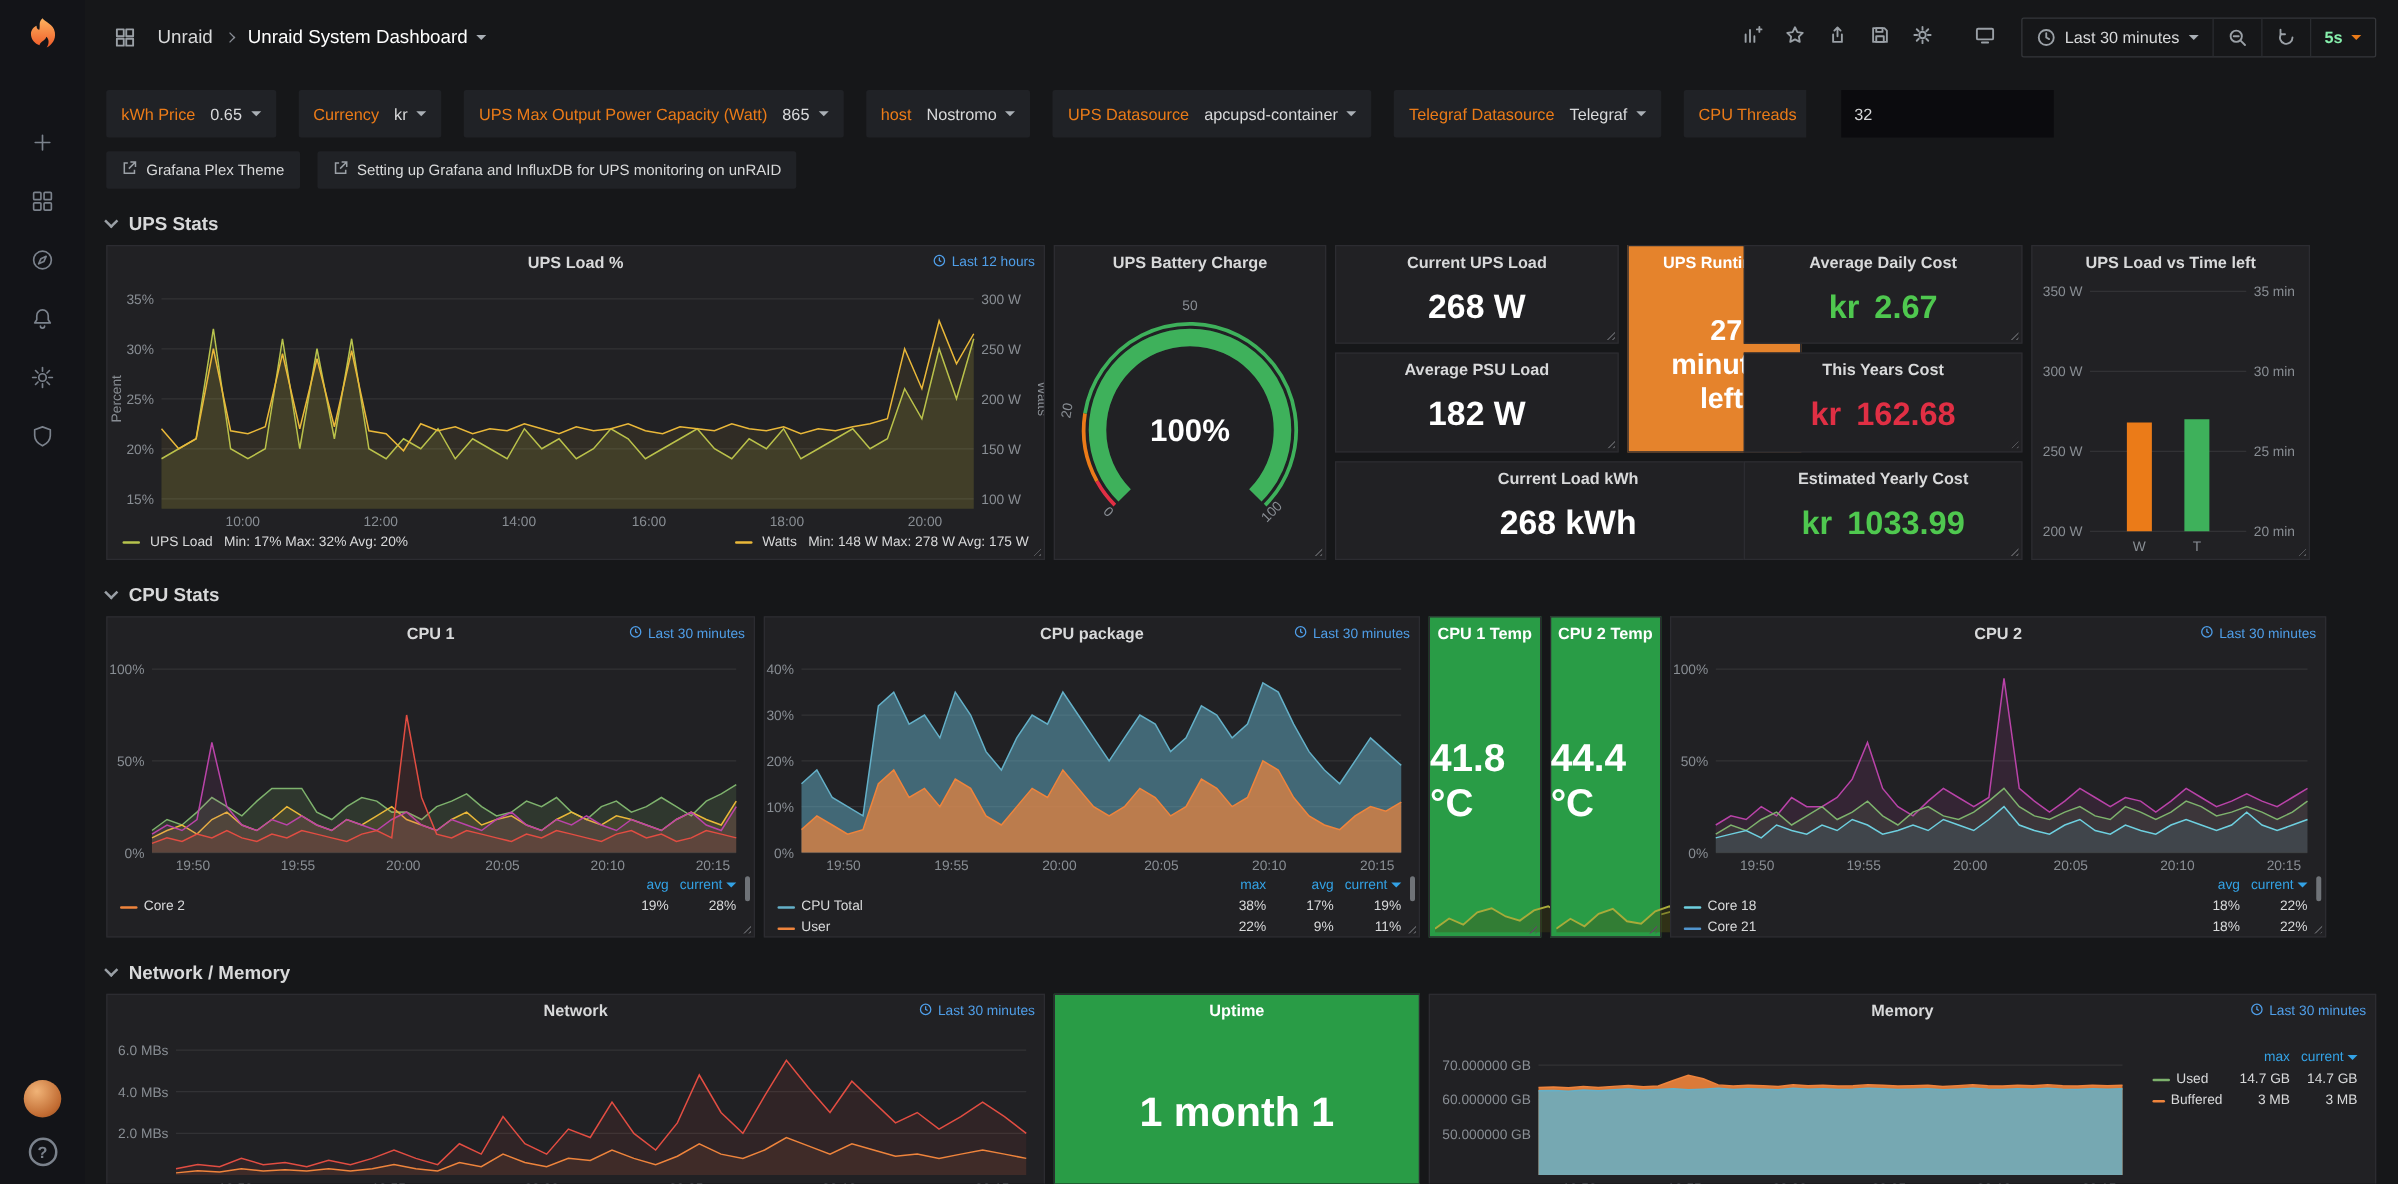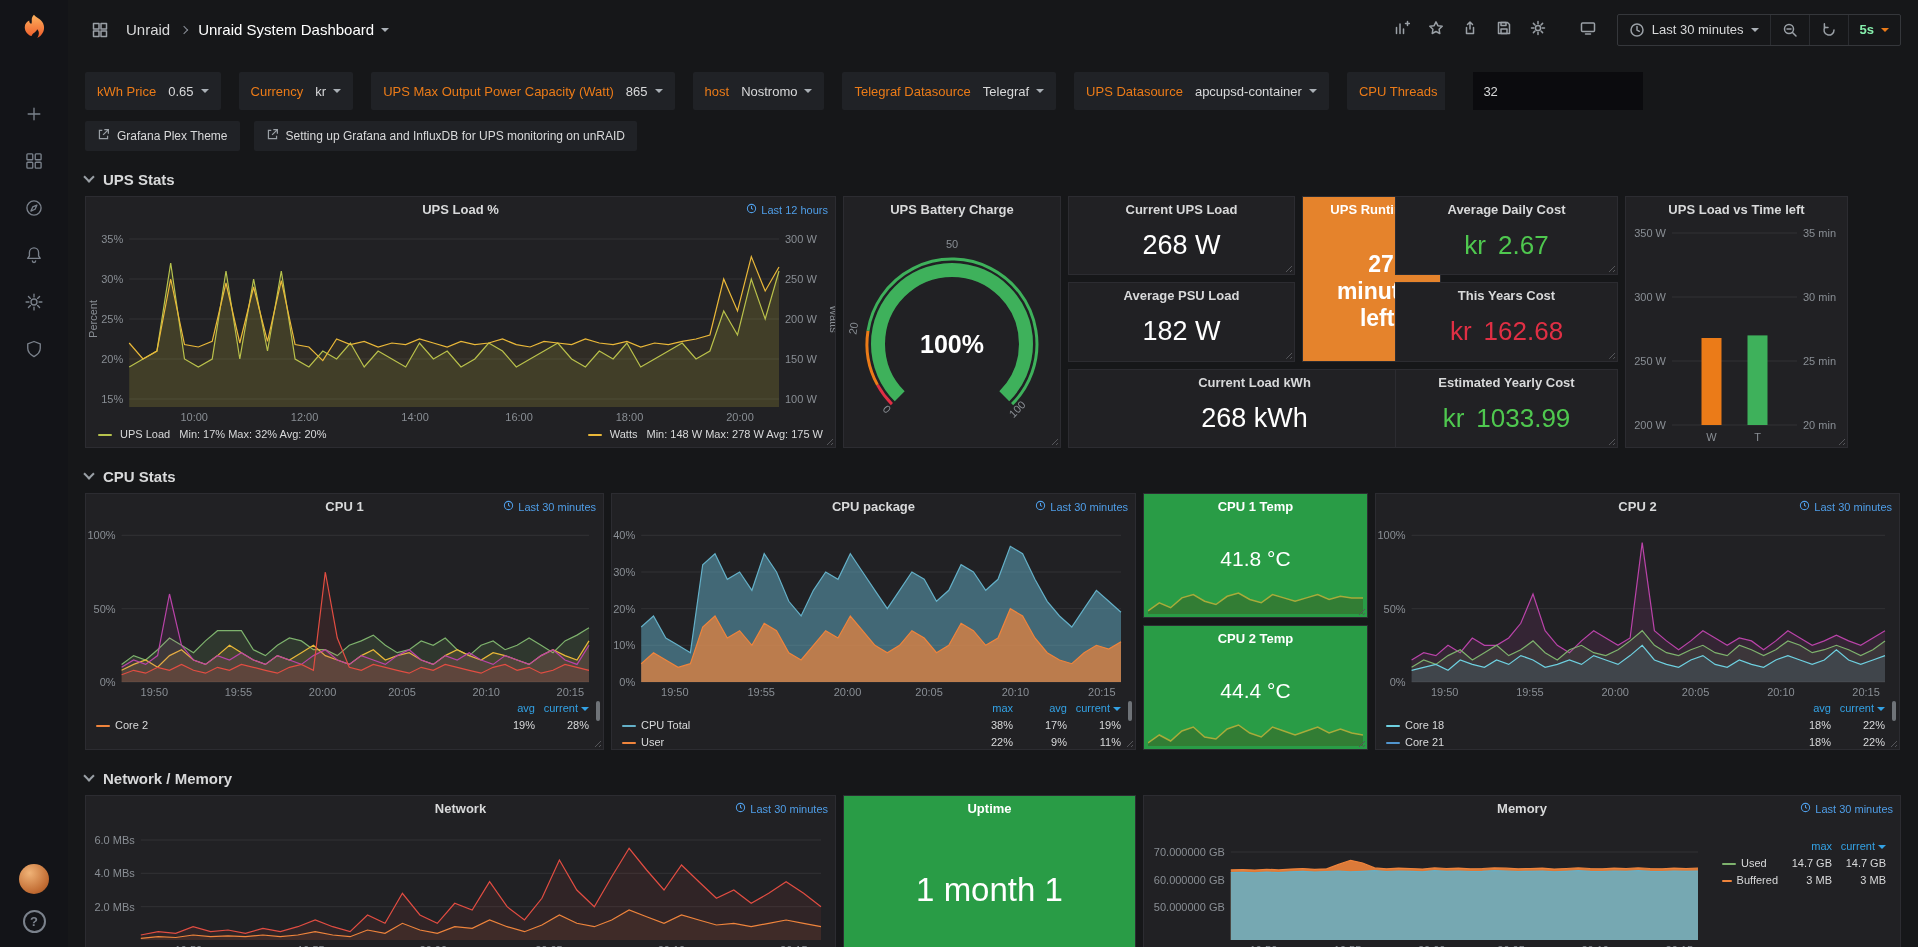--- a/index.html
+++ b/index.html
@@ -85,26 +85,26 @@
   .lg-sp, .lg-name { flex:1; display:flex; align-items:center; min-width:0; }
   .lg-col { width:54px; text-align:right; white-space:nowrap; }
   .lg-head .lg-col { color:#33a2e5; cursor:pointer; }
   .lg-scroll { position:absolute; right:3px; bottom:28px; width:4px; height:20px; background:#9aa0a6; border-radius:2px; opacity:.65; }
 
   .stats-grid { width:320px; display:grid; grid-template-columns:227px 139px; grid-template-rows:1fr 1fr 1fr; gap:7px; flex:none; }
   .g-runtime { grid-column:2; grid-row:1 / 3; }
   .g-kwh { grid-column:1 / 3; }
   .col3 { width:223px; display:flex; flex-direction:column; gap:7px; flex:none; }
   .col3 .panel { flex:1; }
-  .temp-col { width:225px; display:flex; flex-direction:column; gap:7px; flex:none; }
+  .temp-col { width:186px; display:flex; flex-direction:row; gap:7px; flex:none; }
   .temp-col .panel { flex:1; }
 
-  .stat-value { flex:1; display:flex; align-items:center; justify-content:center; font-size:27px; font-weight:400; color:#ffffff; padding-bottom:6px; }
+  .stat-value { flex:1; display:flex; align-items:center; justify-content:center; font-size:27px; font-weight:700; color:#ffffff; padding-bottom:6px; }
   .stat-value.cost { gap:12px; font-size:26px; }
-  .stat-value.temp { font-size:21px; padding-bottom:20px; }
+  .stat-value.temp { font-size:31px; padding-bottom:20px; }
   .stat-value.uptime { font-size:33px; }
   .rt-val { flex:1; display:flex; align-items:center; justify-content:flex-end; }
   .rt-val span { display:block; width:118px; text-align:center; font-size:23px; font-weight:700; color:#fff; line-height:1.18; }
   .spark { position:absolute; left:4px; right:4px; bottom:3px; height:26px; }
 
   .mem-body { flex:1; display:flex; min-height:0; }
   .mem-body .chart-mem { flex:1; width:auto; }
   .mem-lg { width:188px; padding-top:16px; }
 </style>
 </head>
@@ -289,30 +289,30 @@
           </span>
       </div>
       <div class="var-chip">
         <span class="var-label">host</span>
         <span class="var-value">
             <span>Nostromo</span>
             <i class="caret"></i>
           </span>
       </div>
       <div class="var-chip">
+        <span class="var-label">UPS Datasource</span>
+        <span class="var-value">
+            <span>apcupsd-container</span>
+            <i class="caret"></i>
+          </span>
+      </div>
+      <div class="var-chip">
         <span class="var-label">Telegraf Datasource</span>
         <span class="var-value">
             <span>Telegraf</span>
-            <i class="caret"></i>
-          </span>
-      </div>
-      <div class="var-chip">
-        <span class="var-label">UPS Datasource</span>
-        <span class="var-value">
-            <span>apcupsd-container</span>
             <i class="caret"></i>
           </span>
       </div>
       <div class="var-chip" style="background:none">
         <span class="var-label" style="background:#202226;height:38px;display:flex;align-items:center;border-radius:2px 0 0 2px">CPU Threads</span>
         <input class="var-input" value="32" style="">
       </div>
     </div>
 
     <div class="links-row">

